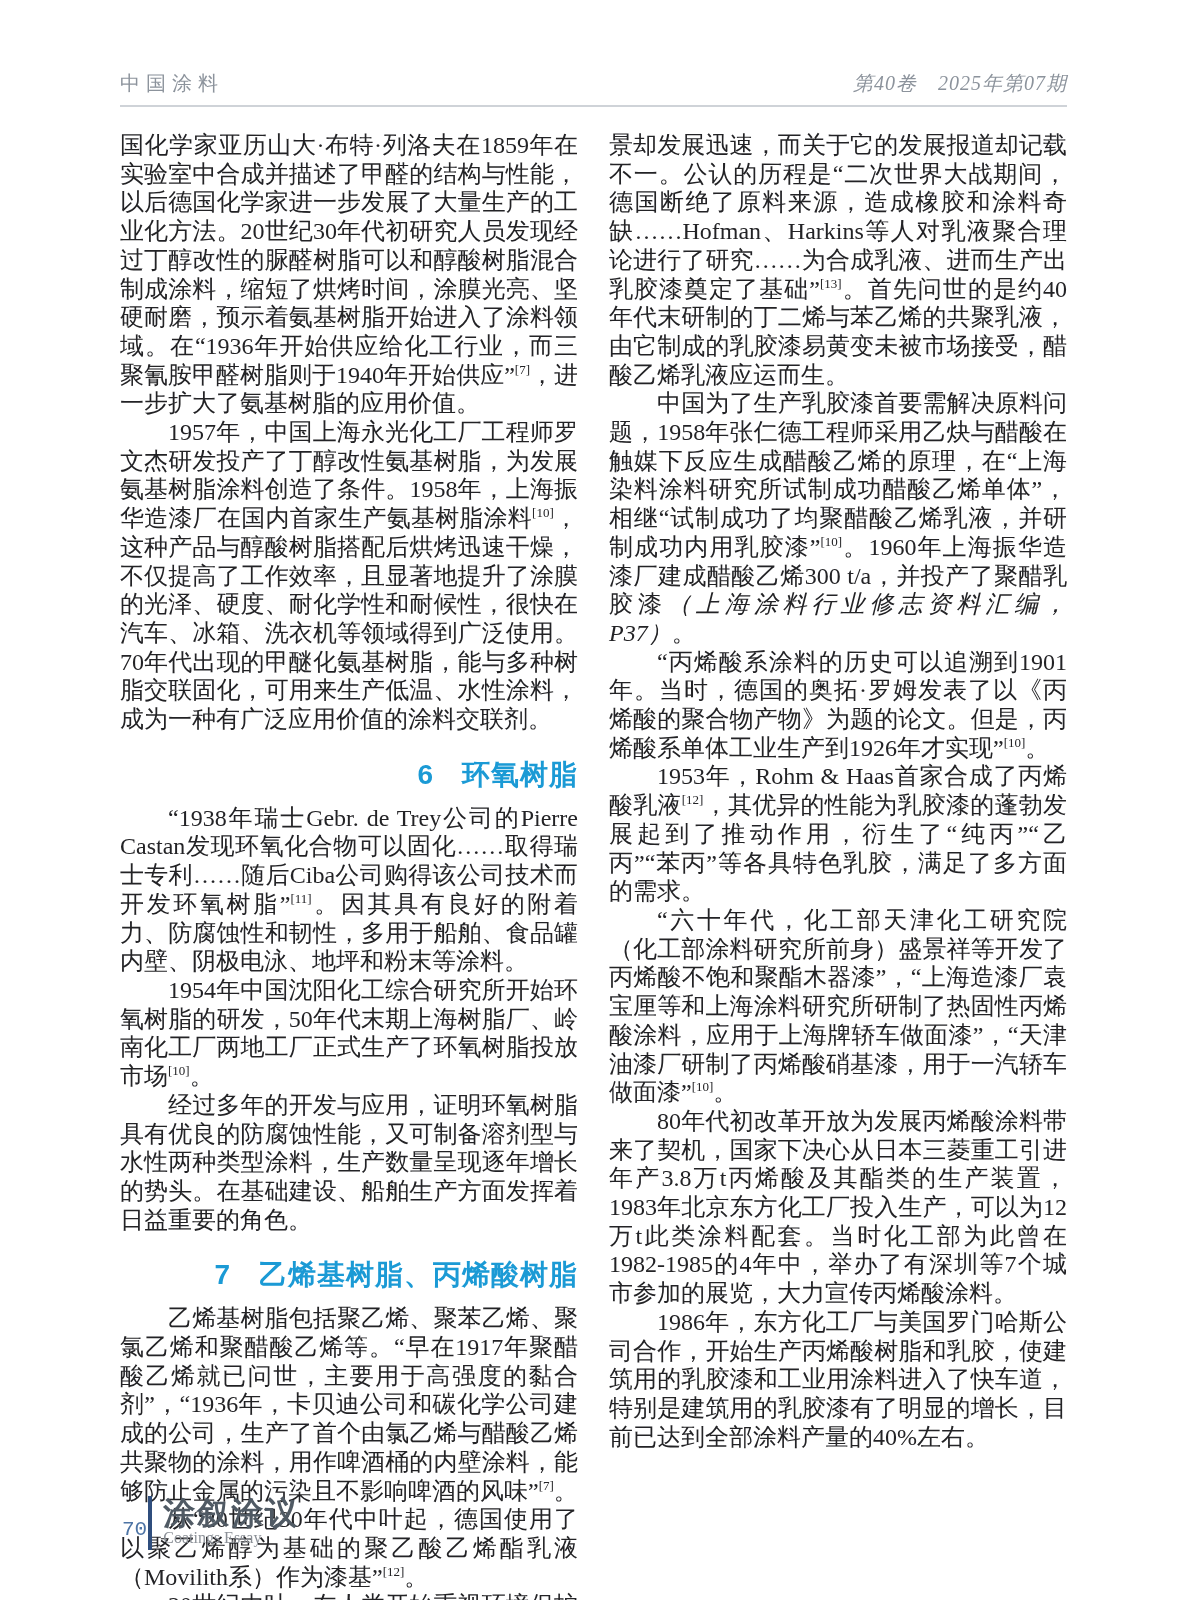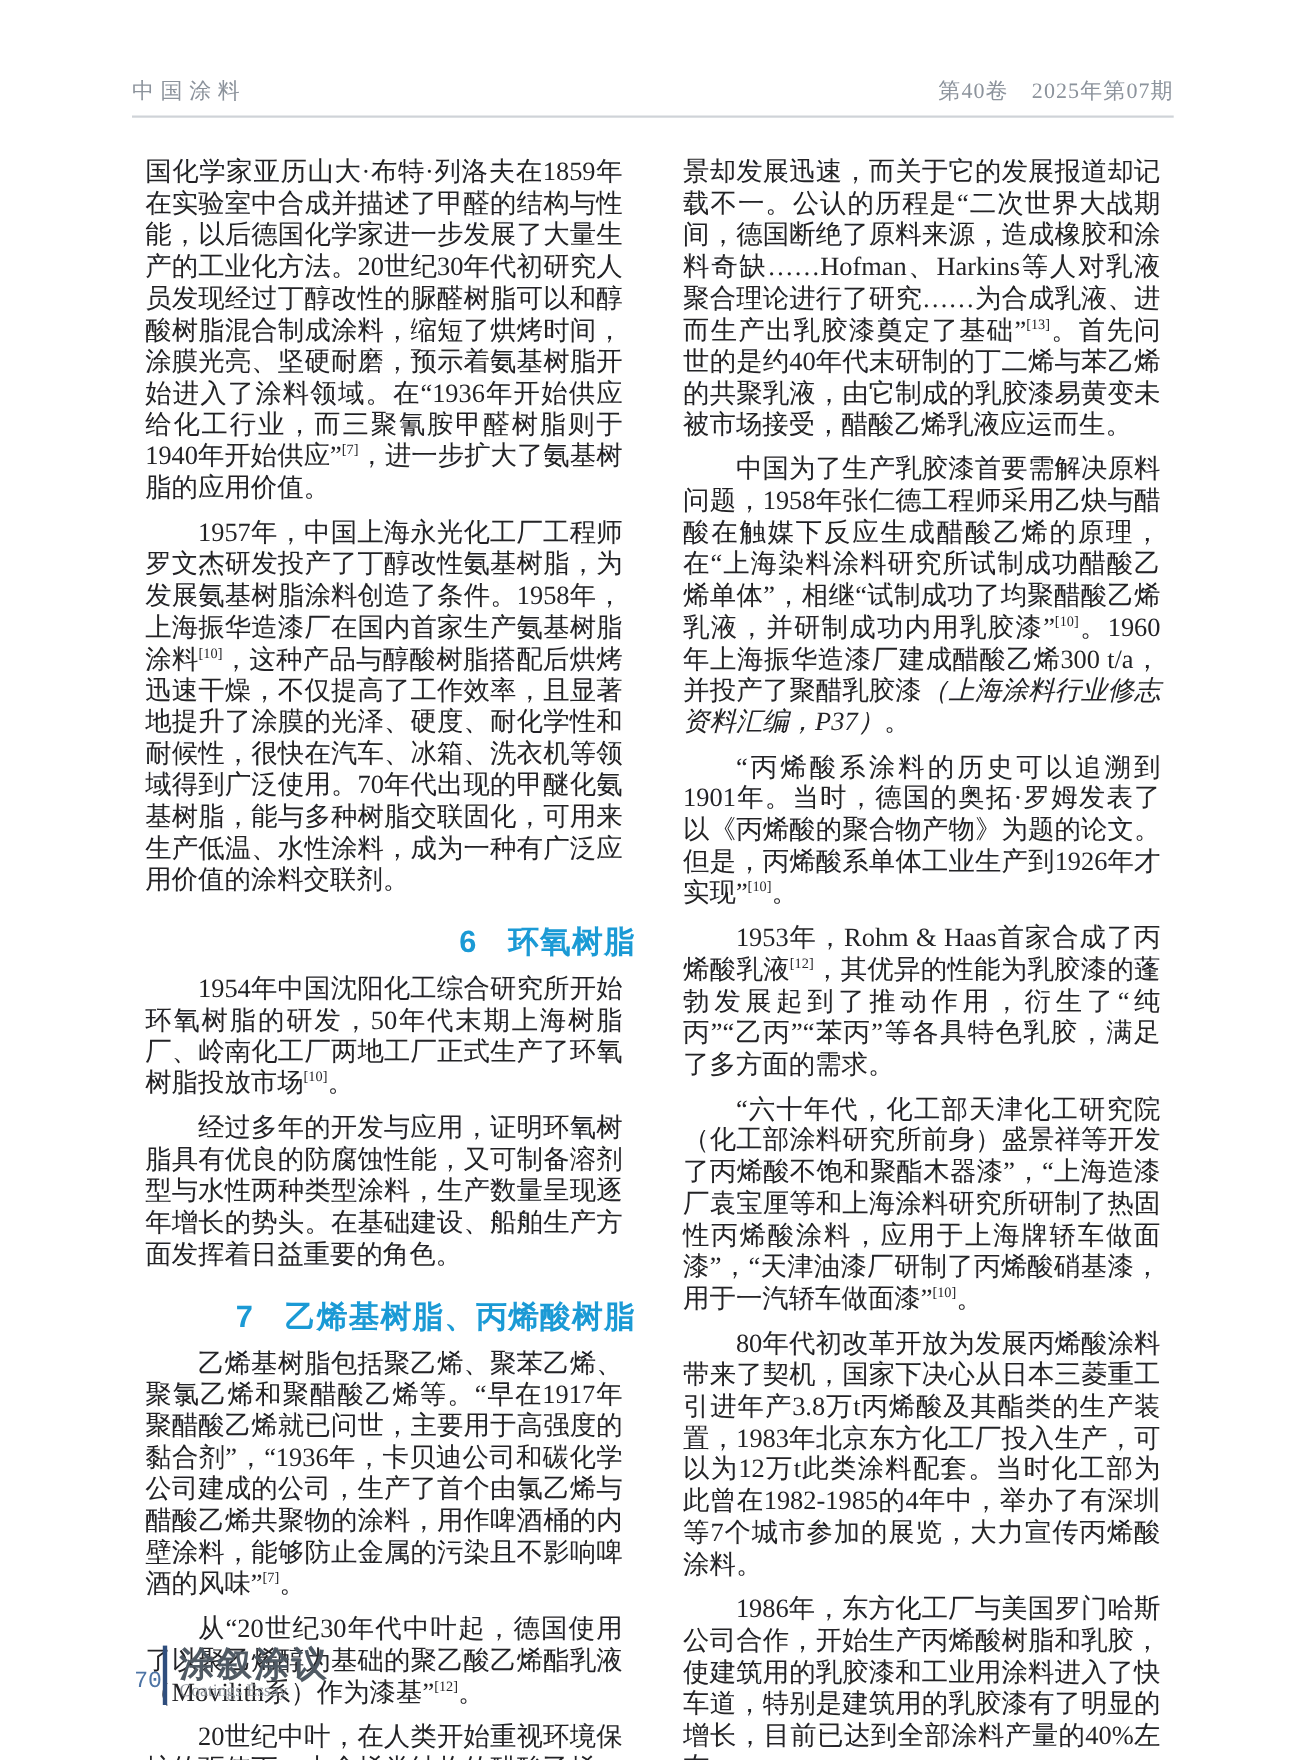--- a/index.html
+++ b/index.html
@@ -20,34 +20,34 @@
   .page{position:relative;width:1103px;height:1600px;background:#ffffff;overflow:hidden;}
 
   
   .pg-header{
     position:absolute;left:120px;top:72px;width:947px;
     display:flex;justify-content:space-between;align-items:flex-end;
     padding-bottom:11px;border-bottom:2px solid var(--header-rule);
     color:var(--header-text);font-size:20px;line-height:22px;
   }
   .pg-header .jleft{letter-spacing:6px;}
-  .pg-header .jright{letter-spacing:1px;}
+  .pg-header .jright{letter-spacing:1px;font-style:italic;}
 
   
   .content{
     position:absolute;left:120px;top:131px;width:947px;
     display:flex;gap:31px;
   }
   .col{
     width:458px;
     font-size:24px;line-height:28.7px;
     color:var(--body-text);
     text-align:justify;
   }
-  .para{margin:12px;}
+  .para{margin:0;}
   .para.indent{text-indent:2em;}
   sup{
     font-size:13px;line-height:0;vertical-align:super;
     letter-spacing:0;
   }
   .kai{font-style:italic;}
 
   .section-heading{
     margin:23px 0 12px 0;
     font-family:"Liberation Sans","DejaVu Sans",sans-serif;
@@ -87,20 +87,21 @@
   <div class="pg-header">
     <span class="jleft">中国涂料</span>
     <span class="jright">第40卷　2025年第07期</span>
   </div>
 
   <div class="content">
     <div class="col">
         <p class="para">国化学家亚历山大·布特·列洛夫在1859年在实验室中合成并描述了甲醛的结构与性能，以后德国化学家进一步发展了大量生产的工业化方法。20世纪30年代初研究人员发现经过丁醇改性的脲醛树脂可以和醇酸树脂混合制成涂料，缩短了烘烤时间，涂膜光亮、坚硬耐磨，预示着氨基树脂开始进入了涂料领域。在“1936年开始供应给化工行业，而三聚氰胺甲醛树脂则于1940年开始供应”<sup>[7]</sup>，进一步扩大了氨基树脂的应用价值。</p>
         <p class="para indent">1957年，中国上海永光化工厂工程师罗文杰研发投产了丁醇改性氨基树脂，为发展氨基树脂涂料创造了条件。1958年，上海振华造漆厂在国内首家生产氨基树脂涂料<sup>[10]</sup>，这种产品与醇酸树脂搭配后烘烤迅速干燥，不仅提高了工作效率，且显著地提升了涂膜的光泽、硬度、耐化学性和耐候性，很快在汽车、冰箱、洗衣机等领域得到广泛使用。70年代出现的甲醚化氨基树脂，能与多种树脂交联固化，可用来生产低温、水性涂料，成为一种有广泛应用价值的涂料交联剂。</p>
         <div class="section-heading"><span class="sec-num">6</span><span class="sec-title">环氧树脂</span></div>
+        <p class="para indent">“1938年瑞士Gebr. de Trey公司的Pierre Castan发现环氧化合物可以固化……取得瑞士专利……随后Ciba公司购得该公司技术而开发环氧树脂”<sup>[11]</sup>。因其具有良好的附着力、防腐蚀性和韧性，多用于船舶、食品罐内壁、阴极电泳、地坪和粉末等涂料。</p>
         <p class="para indent">1954年中国沈阳化工综合研究所开始环氧树脂的研发，50年代末期上海树脂厂、岭南化工厂两地工厂正式生产了环氧树脂投放市场<sup>[10]</sup>。</p>
         <p class="para indent">经过多年的开发与应用，证明环氧树脂具有优良的防腐蚀性能，又可制备溶剂型与水性两种类型涂料，生产数量呈现逐年增长的势头。在基础建设、船舶生产方面发挥着日益重要的角色。</p>
         <div class="section-heading"><span class="sec-num">7</span><span class="sec-title">乙烯基树脂、丙烯酸树脂</span></div>
         <p class="para indent">乙烯基树脂包括聚乙烯、聚苯乙烯、聚氯乙烯和聚醋酸乙烯等。“早在1917年聚醋酸乙烯就已问世，主要用于高强度的黏合剂”，“1936年，卡贝迪公司和碳化学公司建成的公司，生产了首个由氯乙烯与醋酸乙烯共聚物的涂料，用作啤酒桶的内壁涂料，能够防止金属的污染且不影响啤酒的风味”<sup>[7]</sup>。</p>
         <p class="para indent">从“20世纪30年代中叶起，德国使用了以聚乙烯醇为基础的聚乙酸乙烯酯乳液（Movilith系）作为漆基”<sup>[12]</sup>。</p>
         <p class="para indent">20世纪中叶，在人类开始重视环境保护的驱使下，由含烯类结构的醋酸乙烯、丙烯酸等合成的乳胶制漆，逐渐受到涂料行业的关注，虽只有50余年的光</p>
       </div>
     <div class="col">
         <p class="para">景却发展迅速，而关于它的发展报道却记载不一。公认的历程是“二次世界大战期间，德国断绝了原料来源，造成橡胶和涂料奇缺……Hofman、Harkins等人对乳液聚合理论进行了研究……为合成乳液、进而生产出乳胶漆奠定了基础”<sup>[13]</sup>。首先问世的是约40年代末研制的丁二烯与苯乙烯的共聚乳液，由它制成的乳胶漆易黄变未被市场接受，醋酸乙烯乳液应运而生。</p>
         <p class="para indent">中国为了生产乳胶漆首要需解决原料问题，1958年张仁德工程师采用乙炔与醋酸在触媒下反应生成醋酸乙烯的原理，在“上海染料涂料研究所试制成功醋酸乙烯单体”，相继“试制成功了均聚醋酸乙烯乳液，并研制成功内用乳胶漆”<sup>[10]</sup>。1960年上海振华造漆厂建成醋酸乙烯300 t/a，并投产了聚醋乳胶漆<span class="kai">（上海涂料行业修志资料汇编，P37）</span>。</p>

